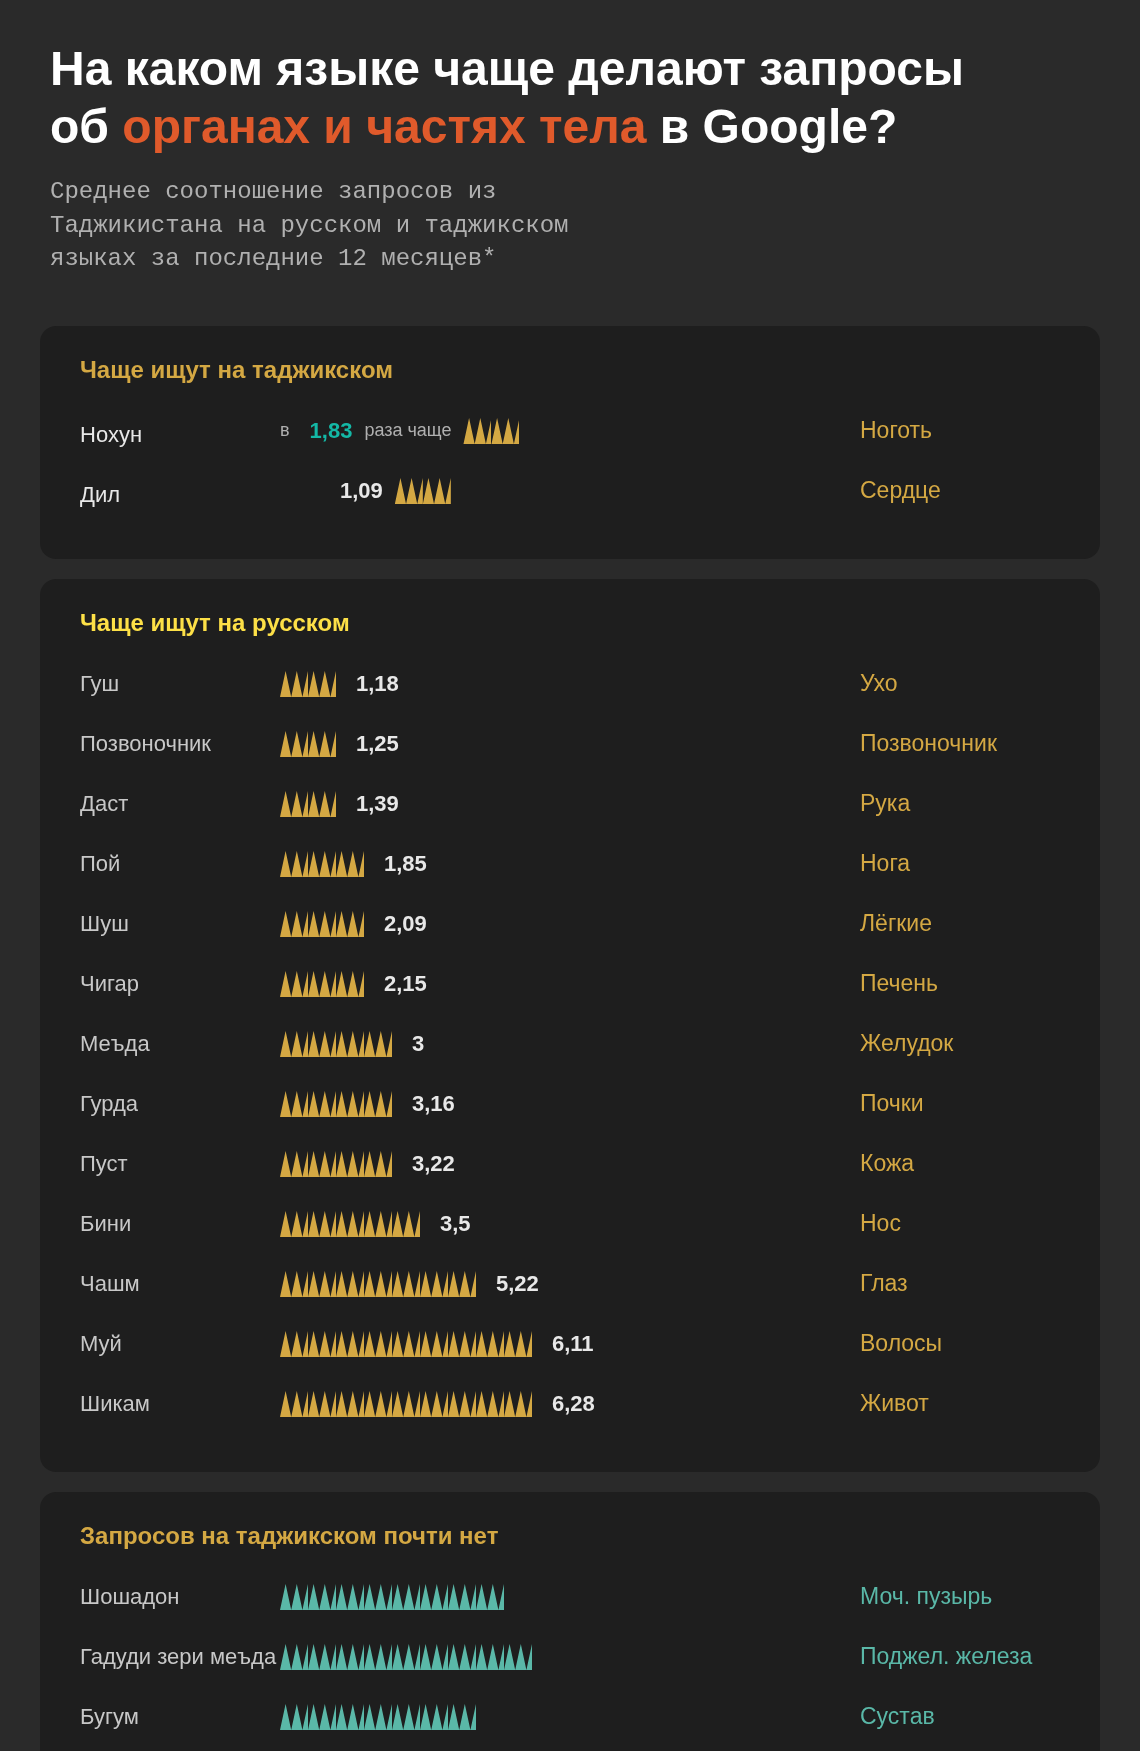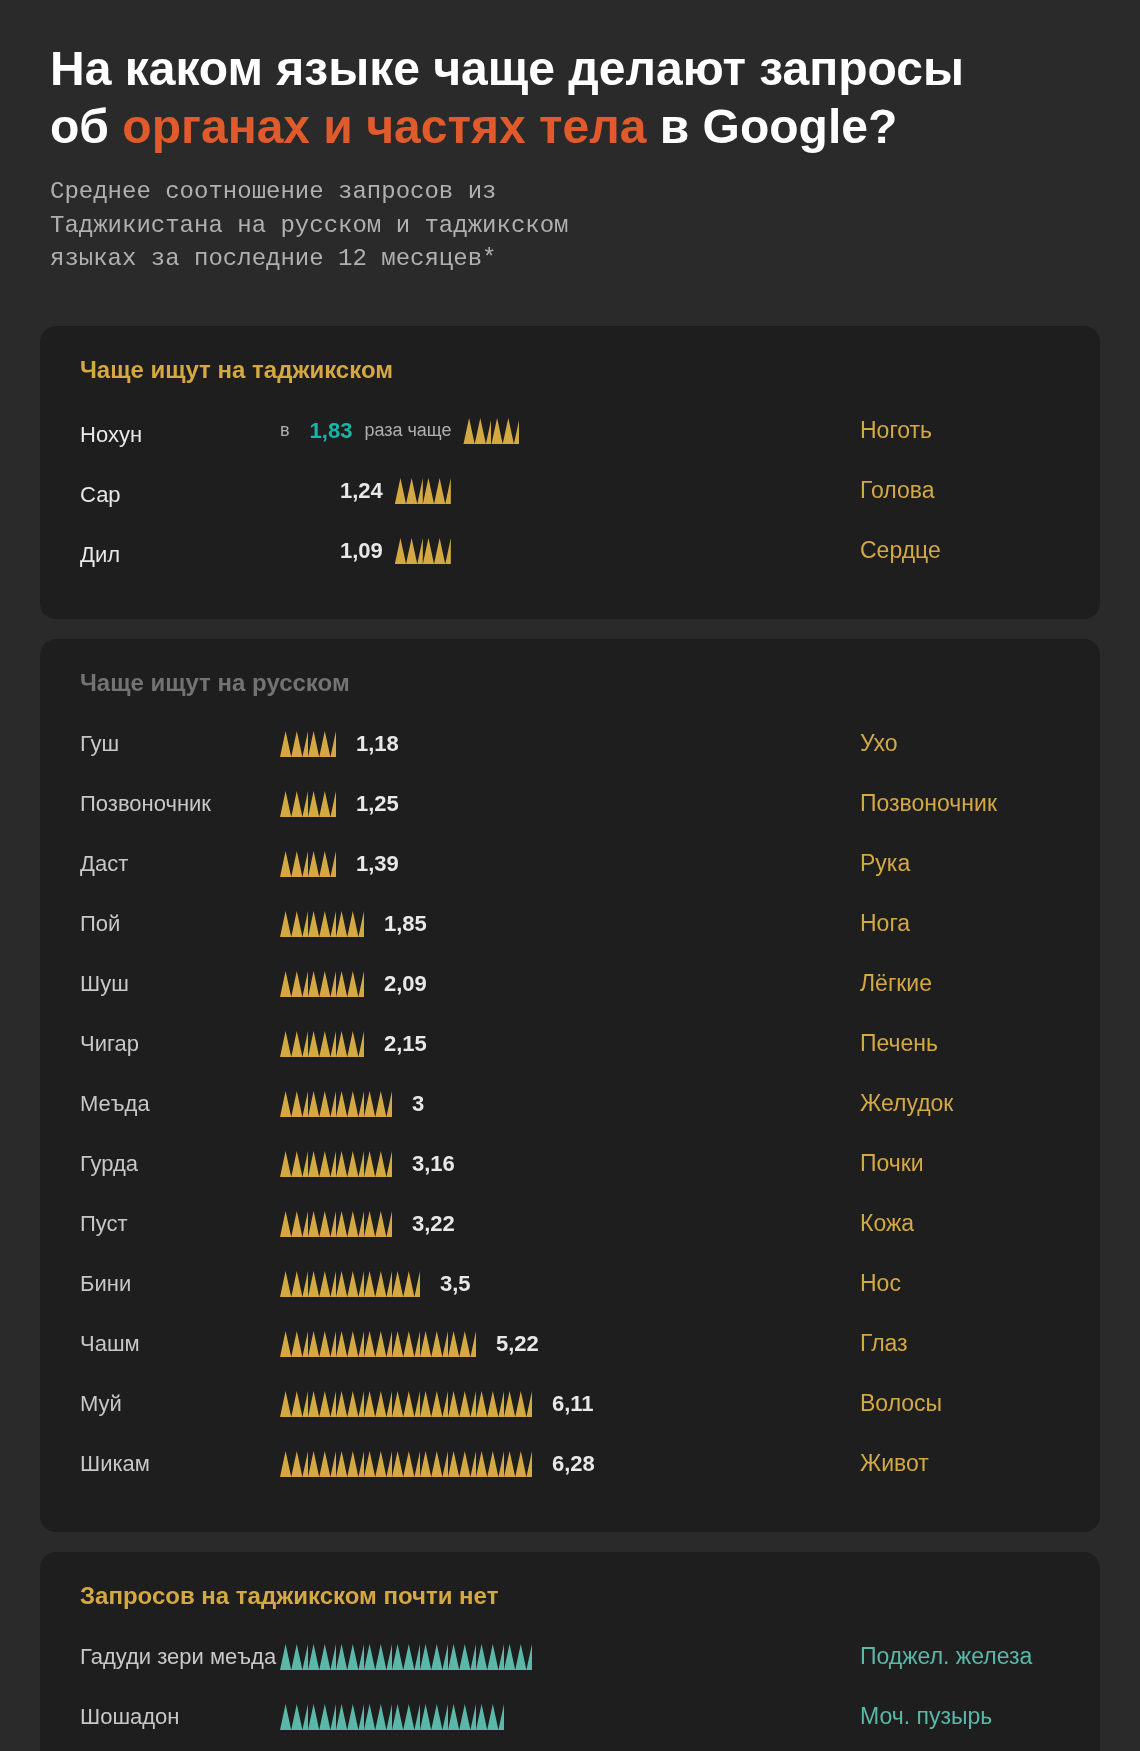--- a/index.html
+++ b/index.html
@@ -48,21 +48,21 @@
       font-size: 24px;
       font-weight: 600;
       margin-bottom: 25px;
     }
 
     .section-title.tajik {
       color: #d4a843;
     }
 
     .section-title.russian {
-      color: #737373;
+      color: #fde047;
     }
 
     .section-title.none {
       color: #d4a843;
     }
 
     .data-row {
       display: flex;
       align-items: center;
       margin-bottom: 16px;
@@ -165,31 +165,20 @@
       <span class="bar-value" style="color:#14b8a6">1,83</span>
       <span class="prefix-text">раза чаще</span>
       <div class="zz-bar">
         <div class="zz-seg"></div>
         <div class="zz-seg"></div>
       </div>
     </div>
     <div class="right-label">Ноготь</div>
   </div>
 
-  <div class="data-row">
-    <div class="left-label bright">Сар</div>
-    <div class="center-area">
-      <span class="bar-value" style="margin-left:60px">1,24</span>
-      <div class="zz-bar">
-        <div class="zz-seg"></div>
-        <div class="zz-seg"></div>
-      </div>
-    </div>
-    <div class="right-label">Голова</div>
-  </div>
 
   <div class="data-row">
     <div class="left-label bright">Дил</div>
     <div class="center-area">
       <span class="bar-value" style="margin-left:60px">1,09</span>
       <div class="zz-bar">
         <div class="zz-seg"></div>
         <div class="zz-seg"></div>
       </div>
     </div>
@@ -385,55 +374,55 @@
       <span class="bar-value">6,28</span>
     </div>
     <div class="right-label">Живот</div>
   </div>
 </div>
 
 <div class="dark-panel">
   <div class="section-title none">Запросов на таджикском почти нет</div>
 
   <div class="data-row">
+    <div class="left-label">Шошадон</div>
+    <div class="center-area">
+      <div class="zz-bar">
+        <div class="zz-seg teal"></div>
+        <div class="zz-seg teal"></div>
+        <div class="zz-seg teal"></div>
+        <div class="zz-seg teal"></div>
+        <div class="zz-seg teal"></div>
+        <div class="zz-seg teal"></div>
+        <div class="zz-seg teal"></div>
+        <div class="zz-seg teal"></div>
+      </div>
+    </div>
+    <div class="right-label teal">Моч. пузырь</div>
+  </div>
+
+  <div class="data-row">
     <div class="left-label">Гадуди зери меъда</div>
     <div class="center-area">
       <div class="zz-bar">
         <div class="zz-seg teal"></div>
         <div class="zz-seg teal"></div>
         <div class="zz-seg teal"></div>
         <div class="zz-seg teal"></div>
         <div class="zz-seg teal"></div>
         <div class="zz-seg teal"></div>
         <div class="zz-seg teal"></div>
         <div class="zz-seg teal"></div>
         <div class="zz-seg teal"></div>
       </div>
     </div>
     <div class="right-label teal">Поджел. железа</div>
   </div>
 
   <div class="data-row">
-    <div class="left-label">Шошадон</div>
-    <div class="center-area">
-      <div class="zz-bar">
-        <div class="zz-seg teal"></div>
-        <div class="zz-seg teal"></div>
-        <div class="zz-seg teal"></div>
-        <div class="zz-seg teal"></div>
-        <div class="zz-seg teal"></div>
-        <div class="zz-seg teal"></div>
-        <div class="zz-seg teal"></div>
-        <div class="zz-seg teal"></div>
-      </div>
-    </div>
-    <div class="right-label teal">Моч. пузырь</div>
-  </div>
-
-  <div class="data-row">
     <div class="left-label">Бугум</div>
     <div class="center-area">
       <div class="zz-bar">
         <div class="zz-seg teal"></div>
         <div class="zz-seg teal"></div>
         <div class="zz-seg teal"></div>
         <div class="zz-seg teal"></div>
         <div class="zz-seg teal"></div>
         <div class="zz-seg teal"></div>
         <div class="zz-seg teal"></div>

